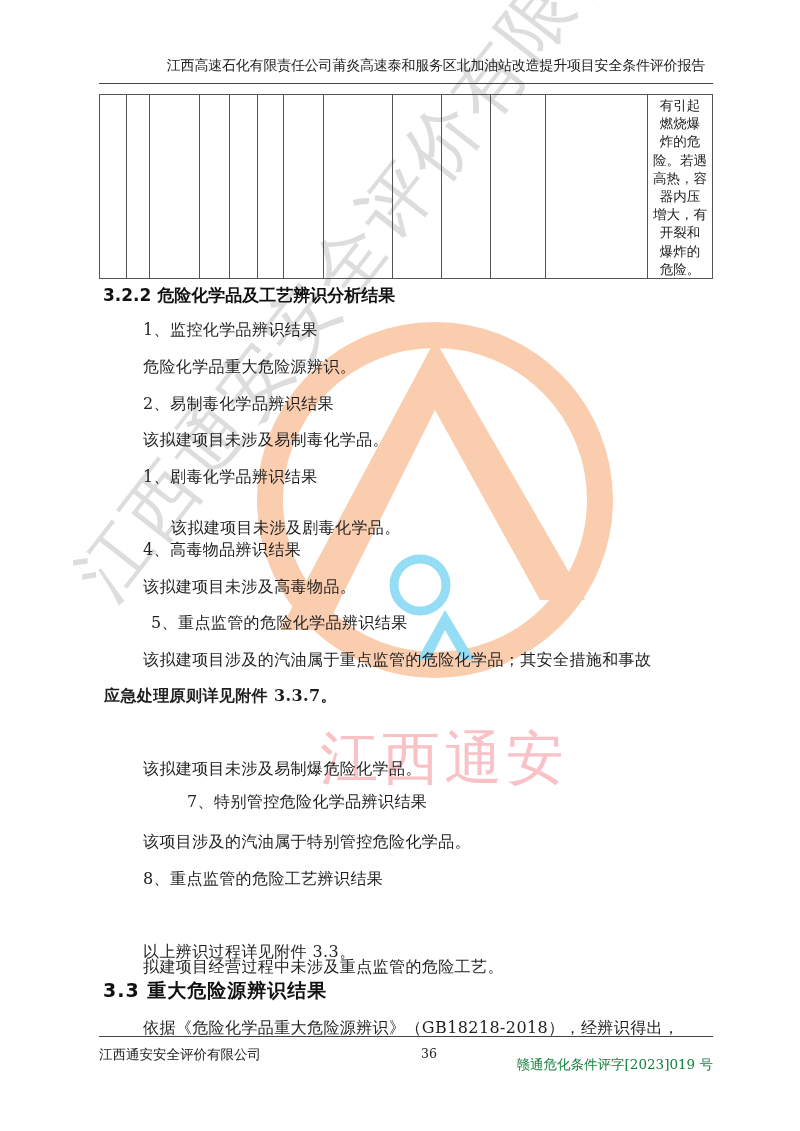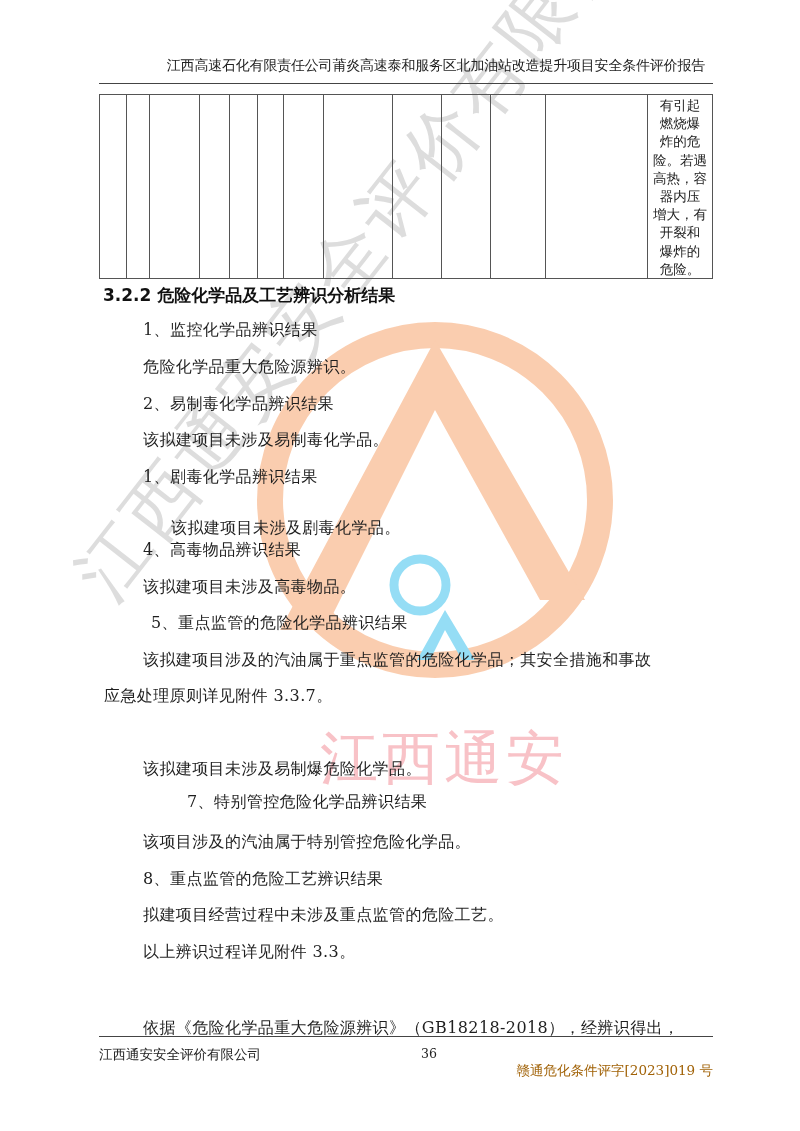--- a/index.html
+++ b/index.html
@@ -38,21 +38,21 @@
       position: absolute; font-family: "DejaVu Sans", "Liberation Sans", sans-serif;
       font-weight: bold; font-size: 19px; color: #111; white-space: nowrap; letter-spacing: 1px;
     }
 
     .page-footer {
       position: absolute; left: 99px; top: 1036px; width: 614px; height: 30px;
       border-top: 1.5px solid #444;
     }
     .page-footer .left { position: absolute; left: 0; top: 9px; font-size: 13.5px; color: #222; }
     .page-footer .center { position: absolute; left: 322px; top: 9px; font-size: 12.5px; color: #222; }
-    .page-footer .right { position: absolute; right: 0; top: 25px; font-size: 13.5px; color: #a16207; }
+    .page-footer .right { position: absolute; right: 0; top: 19px; font-size: 13.5px; color: #15803d; }
 
     
     .wm { position: absolute; pointer-events: none; }
     .wm-logo { left: 240px; top: 300px; width: 400px; height: 400px; opacity: 0.55; }
     .wm-diag {
       left: 55px; top: 560px; transform-origin: 0 0; transform: rotate(-52deg);
       font-family: "DejaVu Sans", "Liberation Sans", sans-serif;
       font-size: 72px; color: rgba(150,150,150,0.32); white-space: nowrap; letter-spacing: 4px; font-weight: 300;
     }
     .wm-red {
@@ -139,32 +139,33 @@
   <div class="line" style="left:143px; top:430px;">该拟建项目未涉及易制毒化学品。</div>
 
   <div class="line" style="left:143px; top:467px;">1、剧毒化学品辨识结果</div>
   <div class="line" style="left:143px; top:518px;margin-left:28px;">该拟建项目未涉及剧毒化学品。</div>
 
   <div class="line" style="left:143px; top:540px;">4、高毒物品辨识结果</div>
   <div class="line" style="left:143px; top:577px;">该拟建项目未涉及高毒物品。</div>
 
   <div class="line" style="left:151px; top:613px;text-align:right;">5、重点监管的危险化学品辨识结果</div>
   <div class="line" style="left:143px; top:650px;">该拟建项目涉及的汽油属于重点监管的危险化学品；其安全措施和事故</div>
-  <div class="line" style="left:104px; top:686px;">应急处理原则详见附件 3.3.7。</div>
+  <div class="line" style="left:104px; top:686px;font-weight:bold;">应急处理原则详见附件 3.3.7。</div>
 
   <div class="line" style="left:143px; top:759px;">该拟建项目未涉及易制爆危险化学品。</div>
 
   <div class="line" style="left:143px; top:792px;margin-left:44px;">7、特别管控危险化学品辨识结果</div>
   <div class="line" style="left:143px; top:832px;">该项目涉及的汽油属于特别管控危险化学品。</div>
 
   <div class="line" style="left:143px; top:869px;">8、重点监管的危险工艺辨识结果</div>
-  <div class="line" style="left:143px; top:905px;">拟建项目经营过程中未涉及重点监管的危险工艺。</div>
+  <div class="line" style="left:143px; top:957px;">拟建项目经营过程中未涉及重点监管的危险工艺。</div>
 
   <div class="line" style="left:143px; top:942px;">以上辨识过程详见附件 3.3。</div>
 
+  <div class="h2" style="left:103px; top:978px;">3.3 重大危险源辨识结果</div>
   <div class="line" style="left:143px; top:1018px;">依据《危险化学品重大危险源辨识》（GB18218-2018），经辨识得出，</div>
 </div>
 
 <div class="page-footer">
   <div class="left">江西通安安全评价有限公司</div>
   <div class="center">36</div>
   <div class="right">赣通危化条件评字[2023]019 号</div>
 </div>
 
 </body></html>

